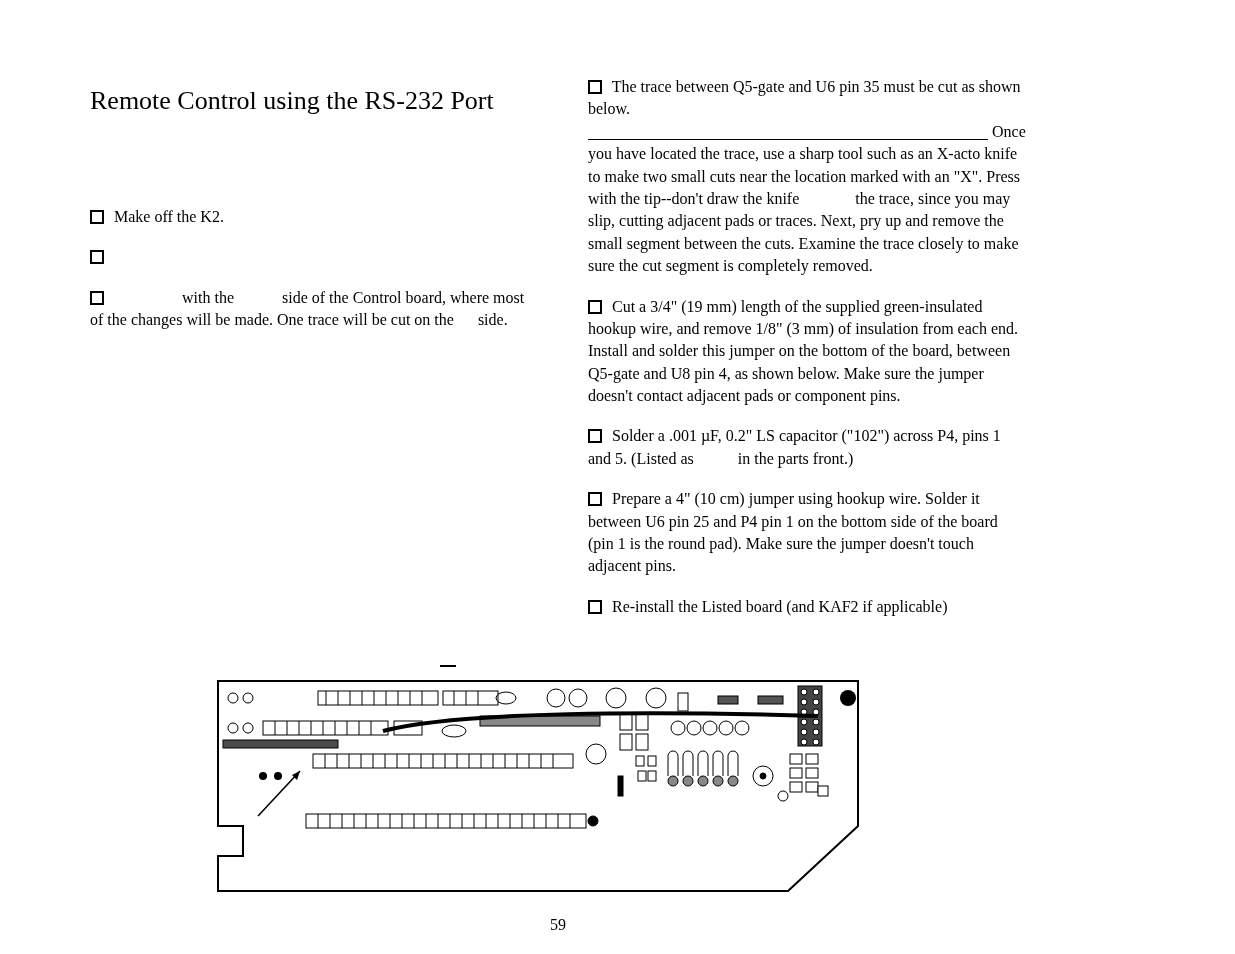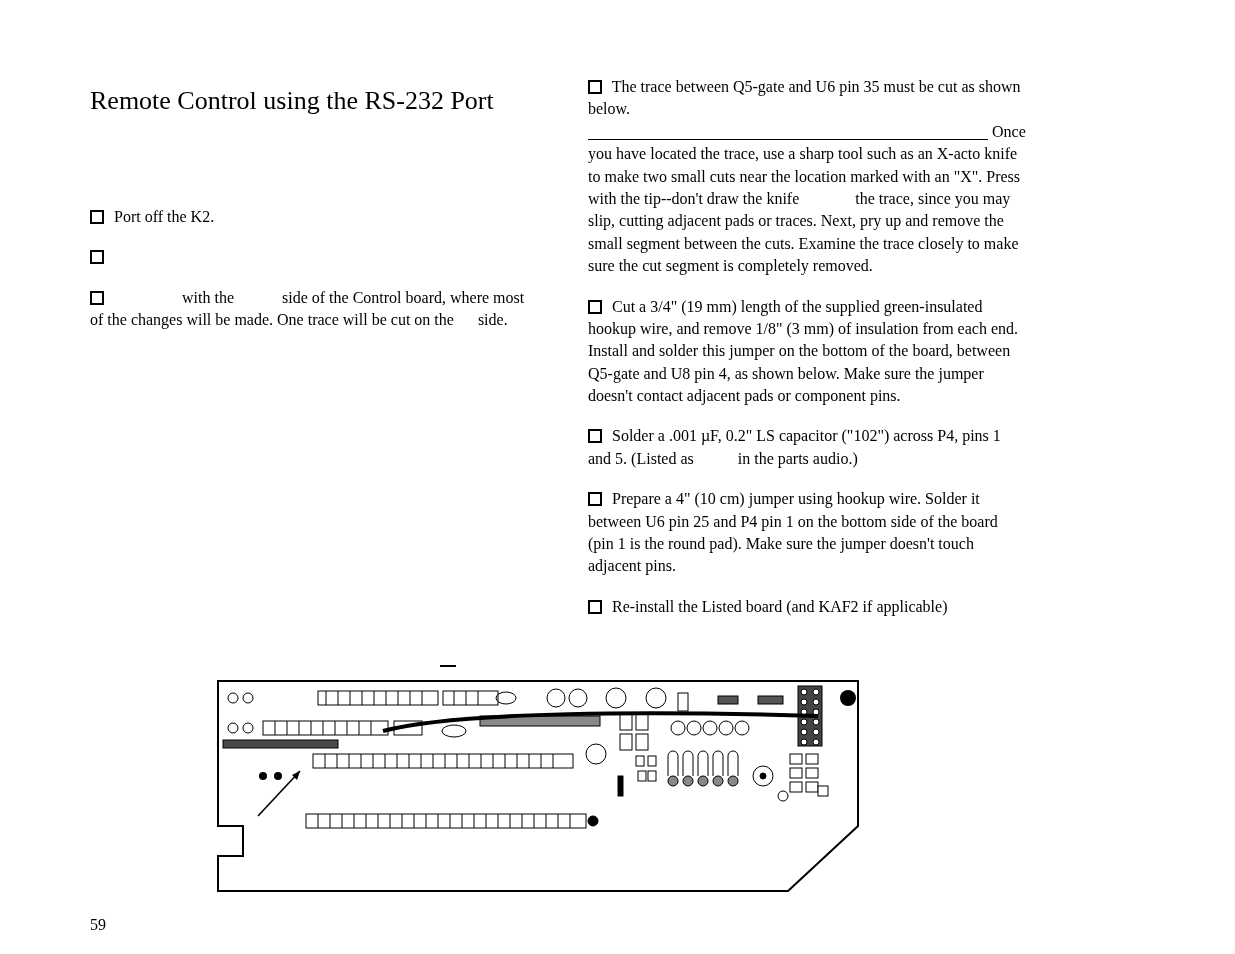--- a/index.html
+++ b/index.html
@@ -52,38 +52,38 @@
     width: 100%;
     display: flex;
     justify-content: center;
     margin-top: 20px;
   }
   .figure {
     width: 800px;
     height: 240px;
   }
   .page-number {
-    text-align: left;
+    text-align: center;
     margin-top: 20px;
     font-size: 16px;
   }
 </style>
 </head>
 <body>
 
 <div class="page">
 
   <div class="columns">
 
     <div class="col">
       <h1>Remote Control using the RS-232 Port</h1>
 
       <p class="step">
         <span class="checkbox"></span>
-        <span>Port off the K2.</span>
+        <span>Make off the K2.</span>
       </p>
 
       <p class="step">
         <span class="checkbox"></span>
       </p>
 
 
       <p class="step">
         <span class="checkbox"></span>
         &nbsp;&nbsp;&nbsp;&nbsp;&nbsp;&nbsp;&nbsp;&nbsp;&nbsp;&nbsp;&nbsp;&nbsp;&nbsp;&nbsp;&nbsp;&nbsp;
@@ -109,21 +109,21 @@
 
       <p class="step">
         <span class="checkbox"></span>
         <span>Cut a 3/4" (19 mm) length of the supplied green-insulated hookup wire, and remove 1/8" (3 mm) of insulation from each end. Install and solder this jumper on the bottom of the board, between Q5-gate and U8 pin 4, as shown below. Make sure the jumper doesn't contact adjacent pads or component pins.</span>
       </p>
 
       <p class="step">
         <span class="checkbox"></span>
         <span>Solder a .001 µF, 0.2" LS capacitor ("102") across P4, pins 1 and 5. (Listed as</span>
         &nbsp;&nbsp;&nbsp;&nbsp;&nbsp;&nbsp;&nbsp;&nbsp;&nbsp;
-        <span>in the parts audio.)</span>
+        <span>in the parts front.)</span>
       </p>
 
       <p class="step">
         <span class="checkbox"></span>
         <span>Prepare a 4" (10 cm) jumper using hookup wire. Solder it between U6 pin 25 and P4 pin 1 on the bottom side of the board (pin 1 is the round pad). Make sure the jumper doesn't touch adjacent pins.</span>
       </p>
 
       <p class="step">
         <span class="checkbox"></span>
         <span>Re-install the Listed board (and KAF2 if applicable)</span>

